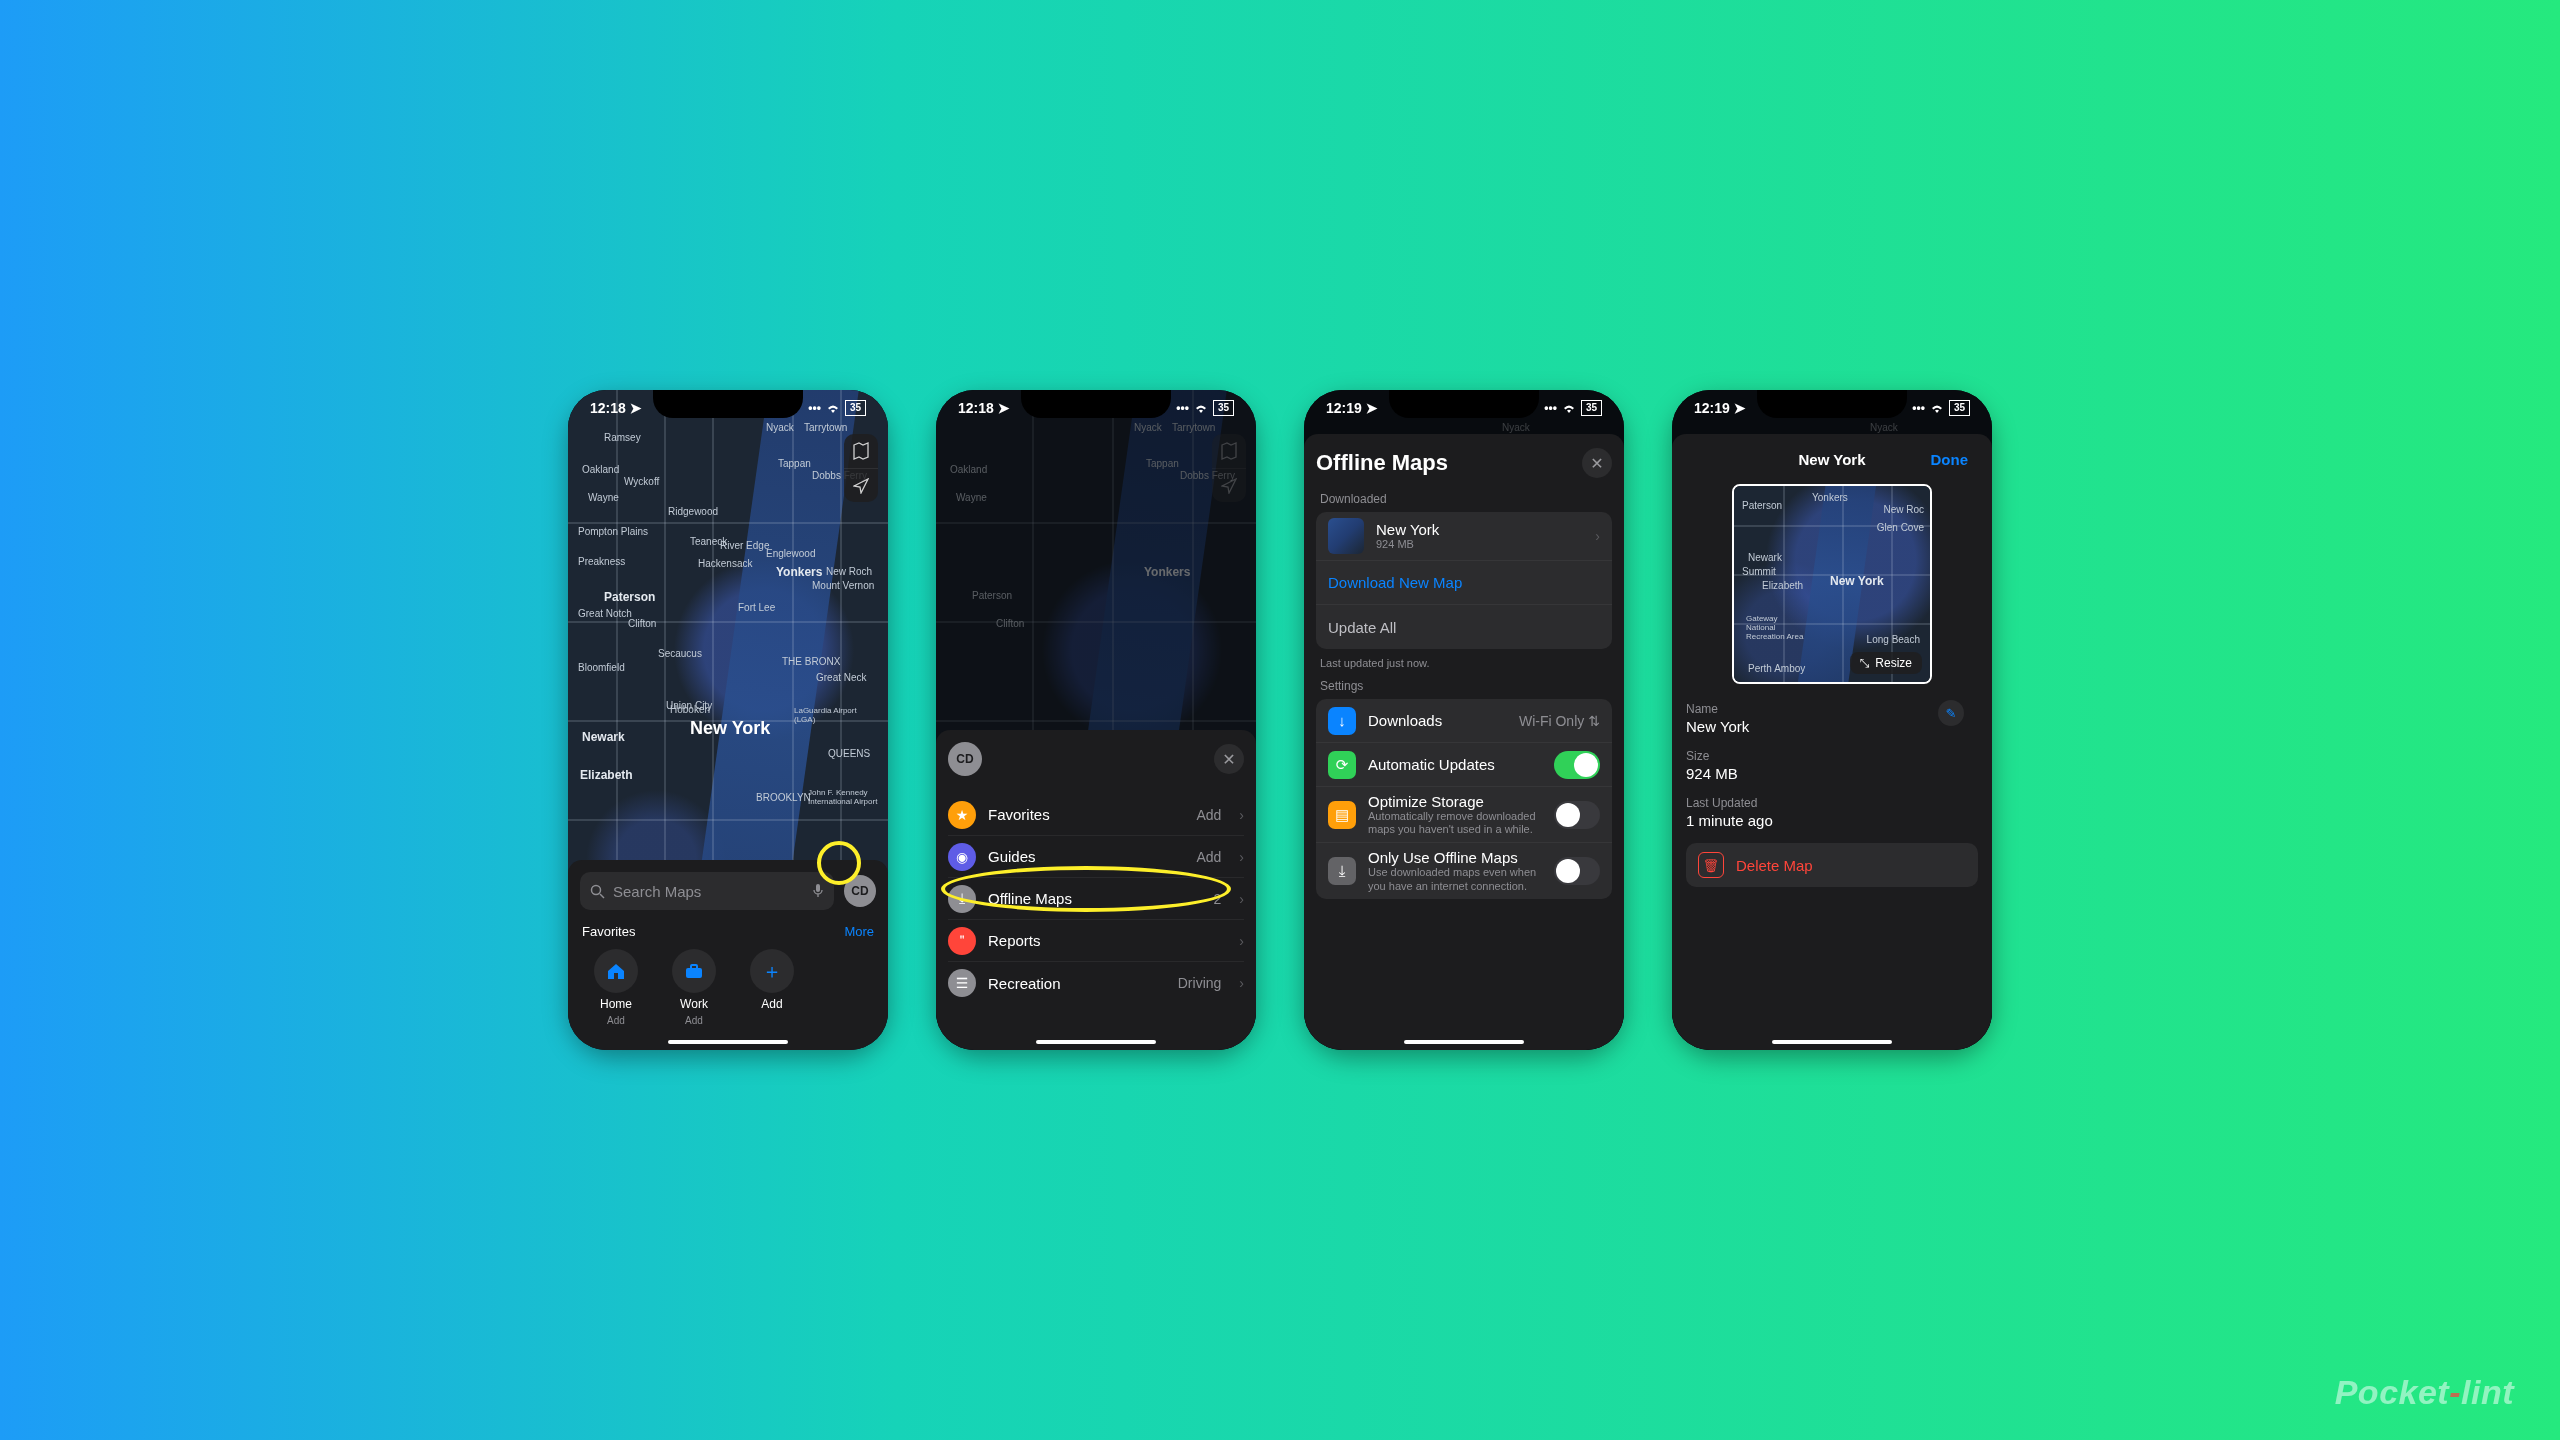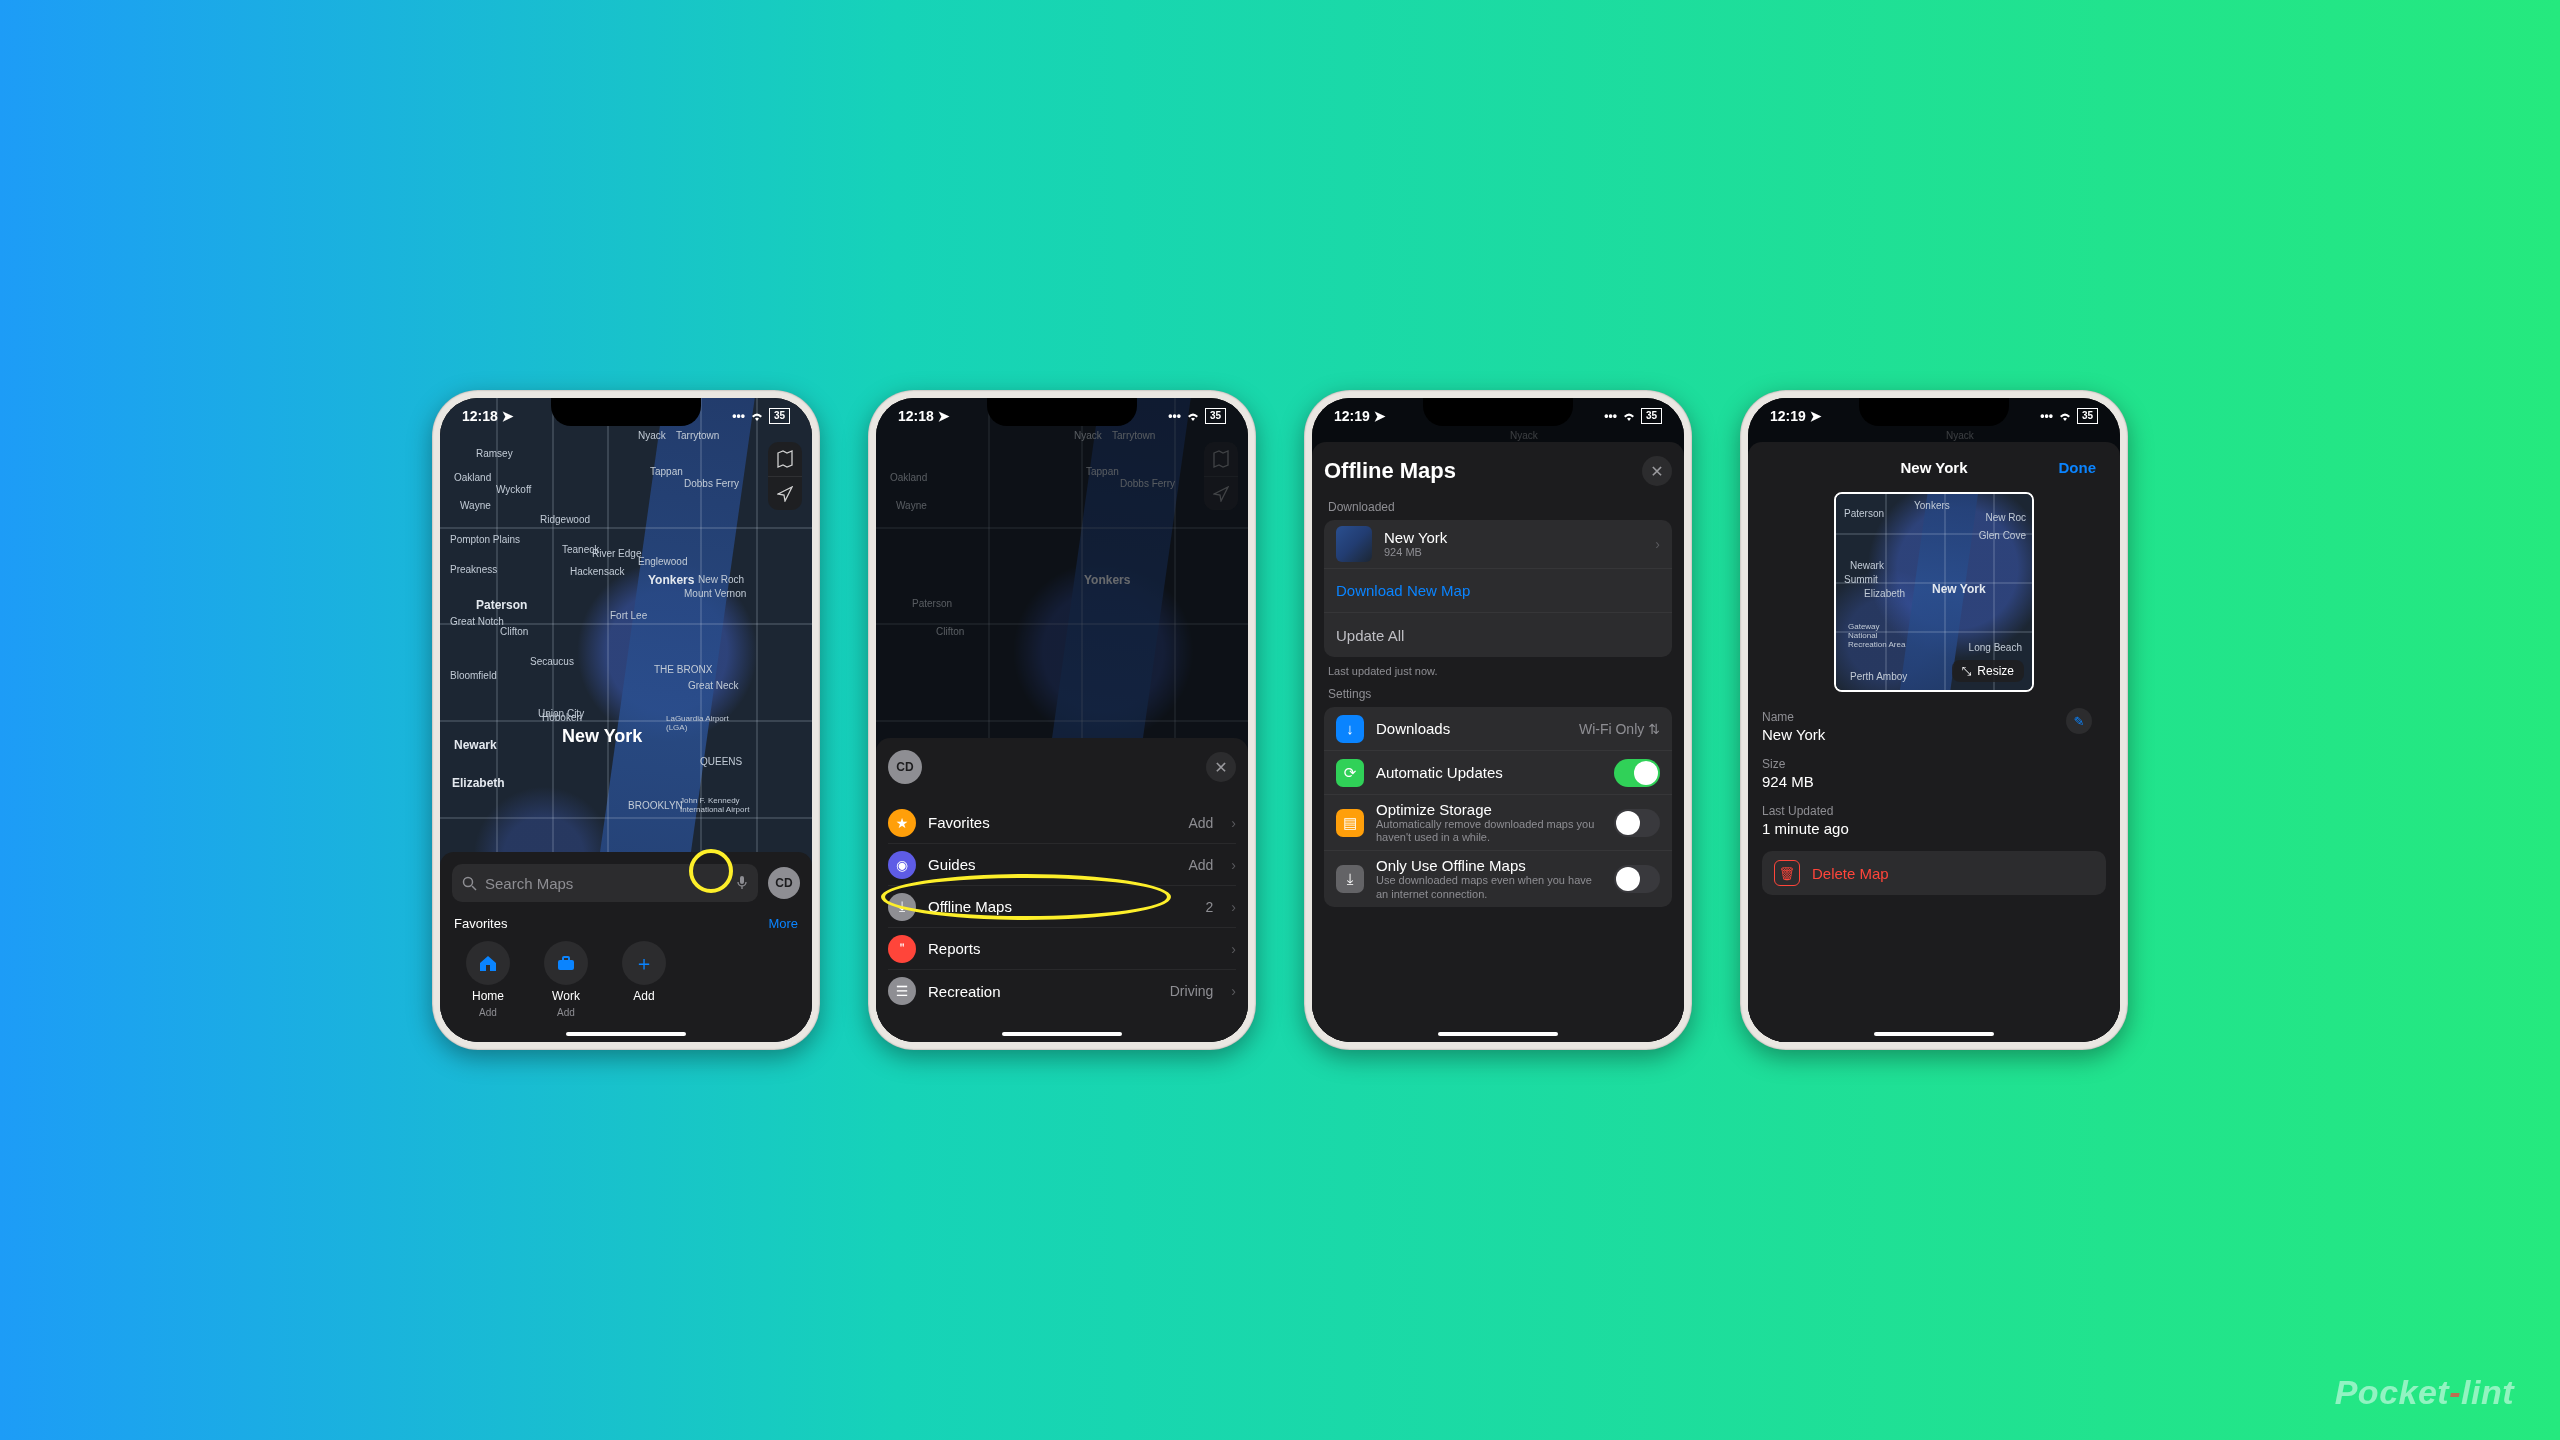--- a/index.html
+++ b/index.html
@@ -1,18 +1,18 @@
 <!DOCTYPE html>
 <html><head>
 <meta charset="utf-8">
 <style>
   * { margin:0; padding:0; box-sizing:border-box; font-family: -apple-system, BlinkMacSystemFont, "Segoe UI", Helvetica, Arial, sans-serif; }
   body { width:2560px; height:1440px; background:linear-gradient(90deg,#1d9cf7 0%,#16d3b8 35%,#25e97e 100%); position:relative; overflow:hidden; }
   .stage { position:absolute; inset:0; display:flex; justify-content:center; align-items:center; gap:48px; }
-  .phone { width:388px; height:660px; border-radius:46px; padding:8px; background:#eae7e2; box-shadow:0 8px 24px rgba(0,0,0,.35), inset 0 0 2px rgba(0,0,0,.4); position:relative; }
+  .phone { width:320px; height:660px; border-radius:46px; padding:0; background:#eae7e2; box-shadow:0 8px 24px rgba(0,0,0,.35), inset 0 0 2px rgba(0,0,0,.4); position:relative; }
   .screen { width:100%; height:100%; border-radius:38px; background:#000; overflow:hidden; position:relative; color:#fff; }
   .notch { position:absolute; top:0; left:50%; transform:translateX(-50%); width:150px; height:28px; background:#000; border-bottom-left-radius:20px; border-bottom-right-radius:20px; z-index:10; }
   .status-bar { position:absolute; top:8px; left:0; right:0; height:20px; display:flex; justify-content:space-between; padding:0 22px; font-size:14px; font-weight:600; z-index:9; }
   .status-left { display:flex; align-items:center; gap:4px; }
   .status-right { display:flex; align-items:center; gap:4px; font-size:12px; }
   .battery-pill { border:1px solid #fff; border-radius:0; font-size:10px; padding:0 4px; line-height:14px; }
   .home-indicator { position:absolute; bottom:6px; left:50%; transform:translateX(-50%); width:120px; height:4px; border-radius:3px; background:#fff; z-index:20; }
 
   
   .map-bg { position:absolute; inset:0; background:#1c2633; overflow:hidden; }
@@ -148,21 +148,21 @@
         <div class="road v" style="left:85%"></div>
         <span class="map-label big" style="top:328px;left:122px">New York</span>
         <span class="map-label med" style="top:175px;left:208px">Yonkers</span>
         <span class="map-label med" style="top:340px;left:14px">Newark</span>
         <span class="map-label med" style="top:378px;left:12px">Elizabeth</span>
         <span class="map-label med" style="top:200px;left:36px">Paterson</span>
         <span class="map-label" style="top:32px;left:198px">Nyack</span>
         <span class="map-label" style="top:32px;left:236px">Tarrytown</span>
         <span class="map-label" style="top:68px;left:210px">Tappan</span>
         <span class="map-label" style="top:80px;left:244px">Dobbs Ferry</span>
-        <span class="map-label" style="top:50px;left:36px">Ramsey</span>
+        <span class="map-label" style="top:42px;left:36px">Ramsey</span>
         <span class="map-label" style="top:74px;left:14px">Oakland</span>
         <span class="map-label" style="top:86px;left:56px">Wyckoff</span>
         <span class="map-label" style="top:102px;left:20px">Wayne</span>
         <span class="map-label" style="top:116px;left:100px">Ridgewood</span>
         <span class="map-label" style="top:136px;left:10px">Pompton Plains</span>
         <span class="map-label" style="top:166px;left:10px">Preakness</span>
         <span class="map-label" style="top:228px;left:60px">Clifton</span>
         <span class="map-label" style="top:218px;left:10px">Great Notch</span>
         <span class="map-label" style="top:272px;left:10px">Bloomfield</span>
         <span class="map-label" style="top:258px;left:90px">Secaucus</span>

